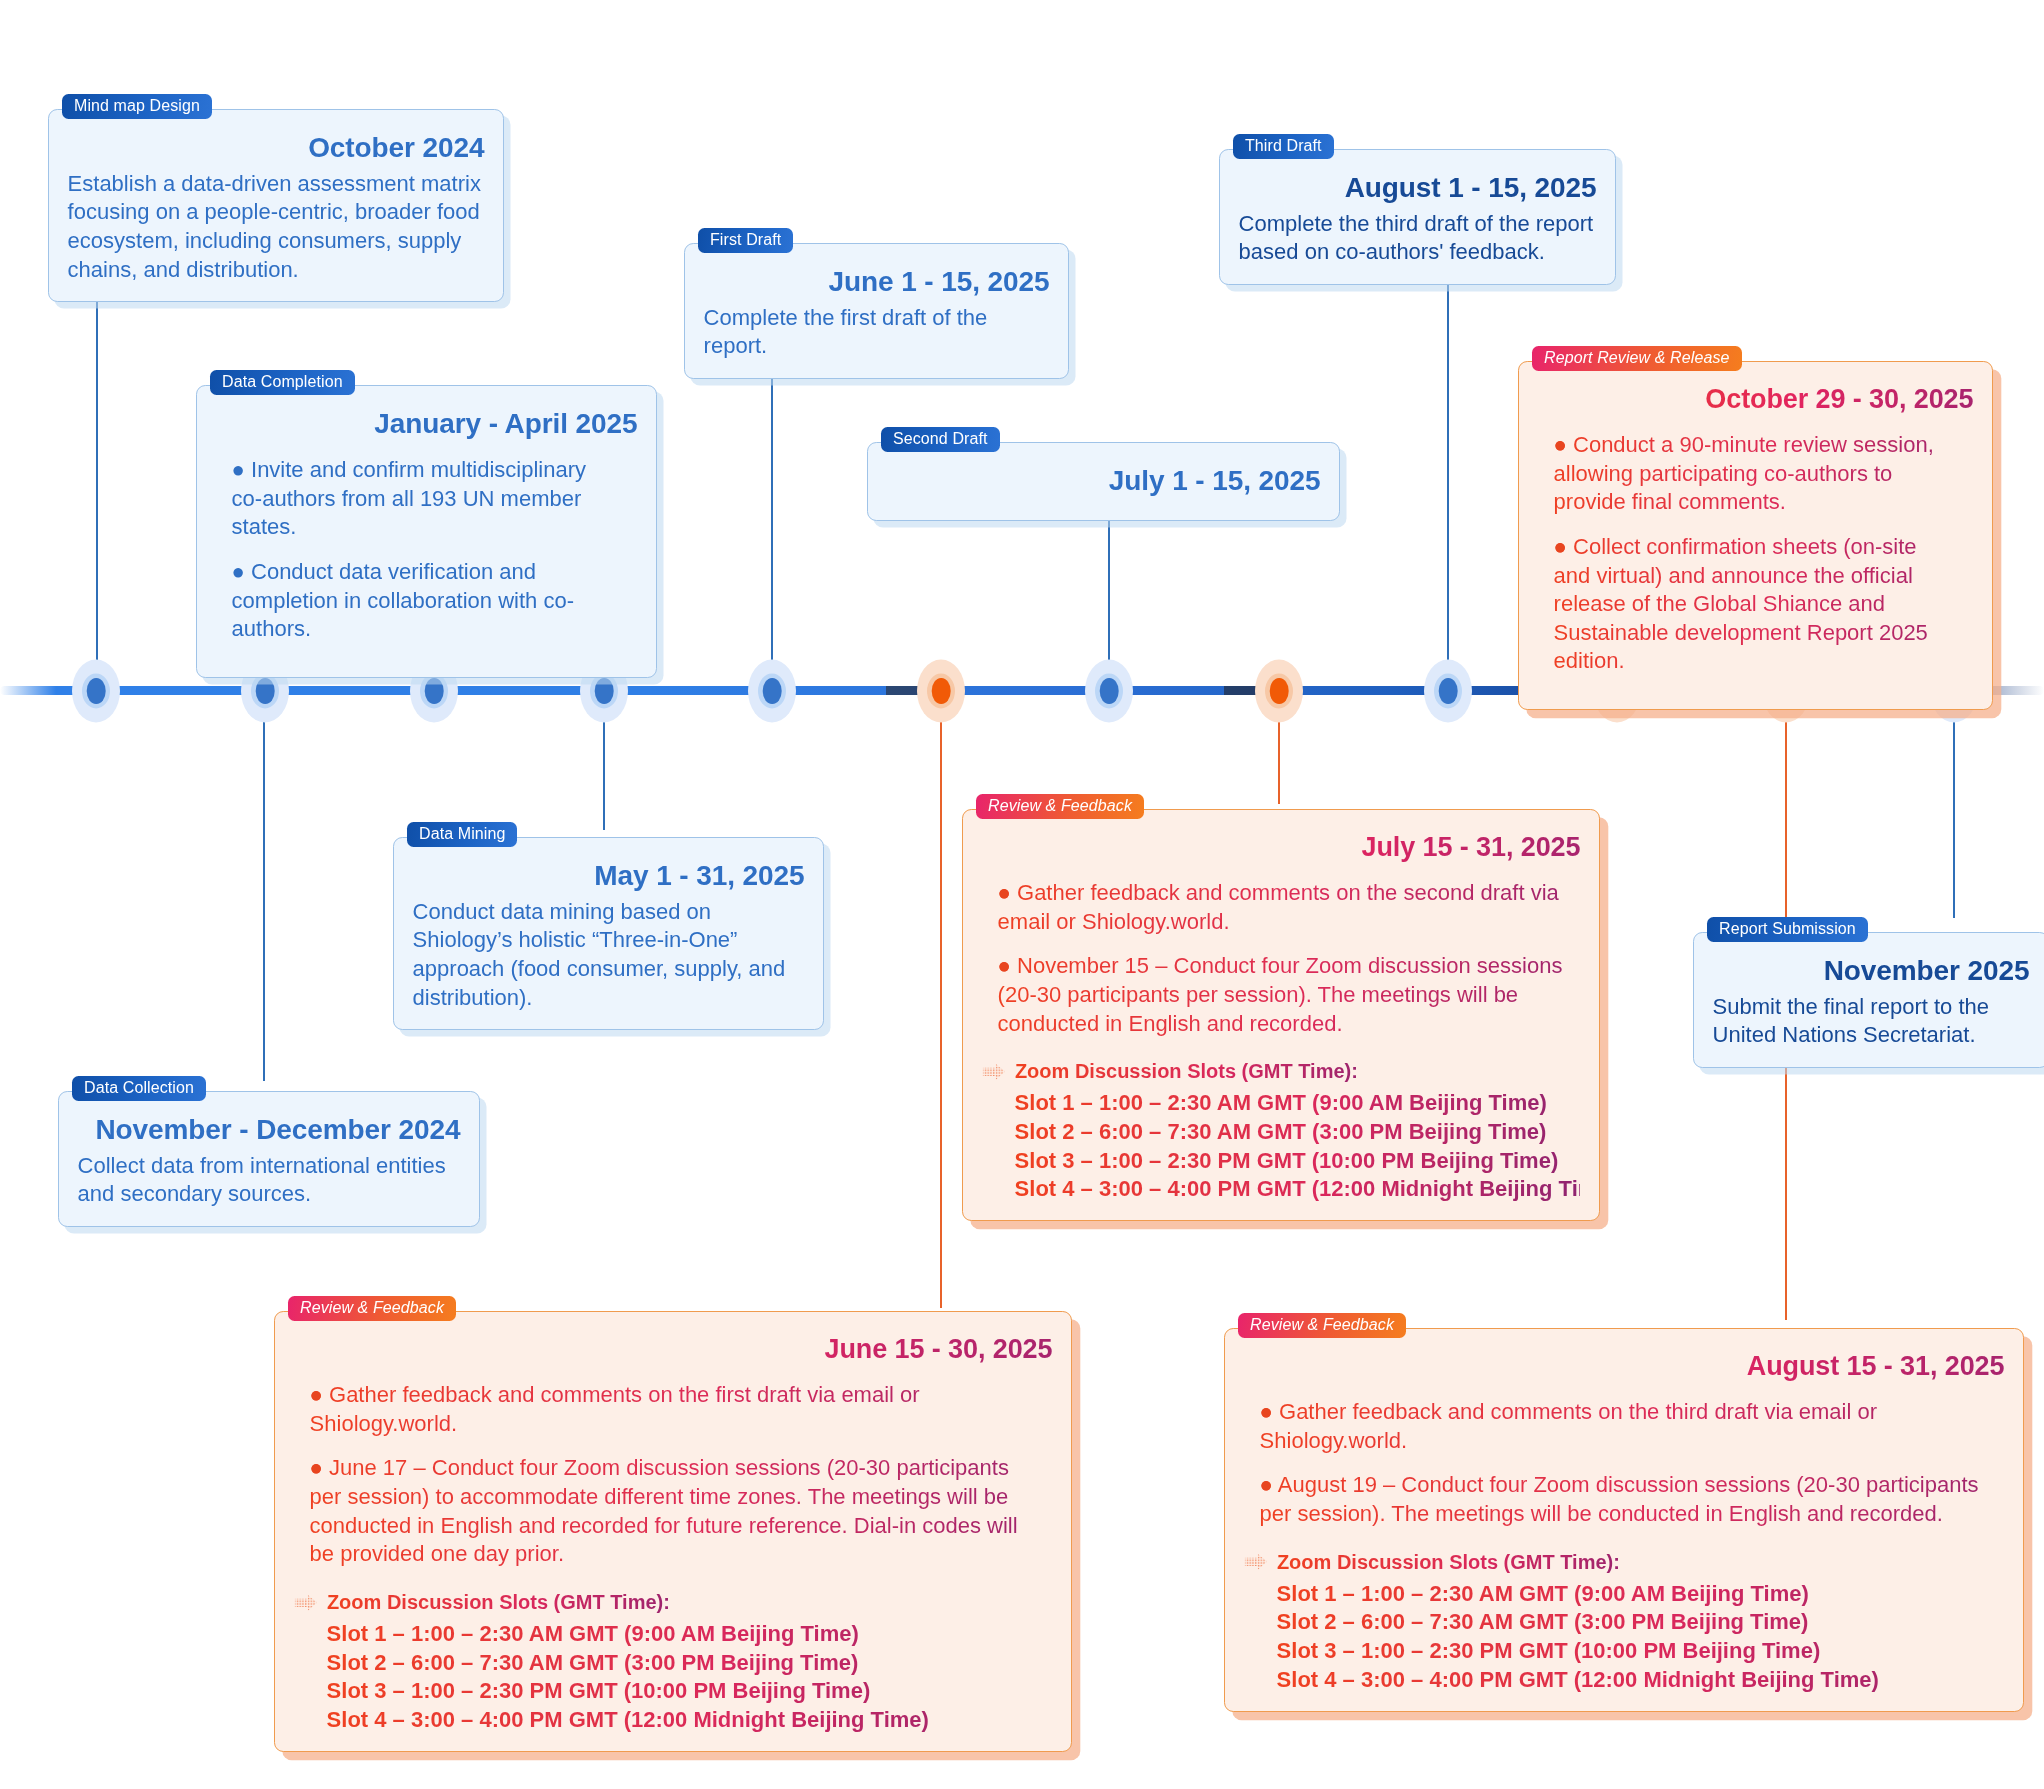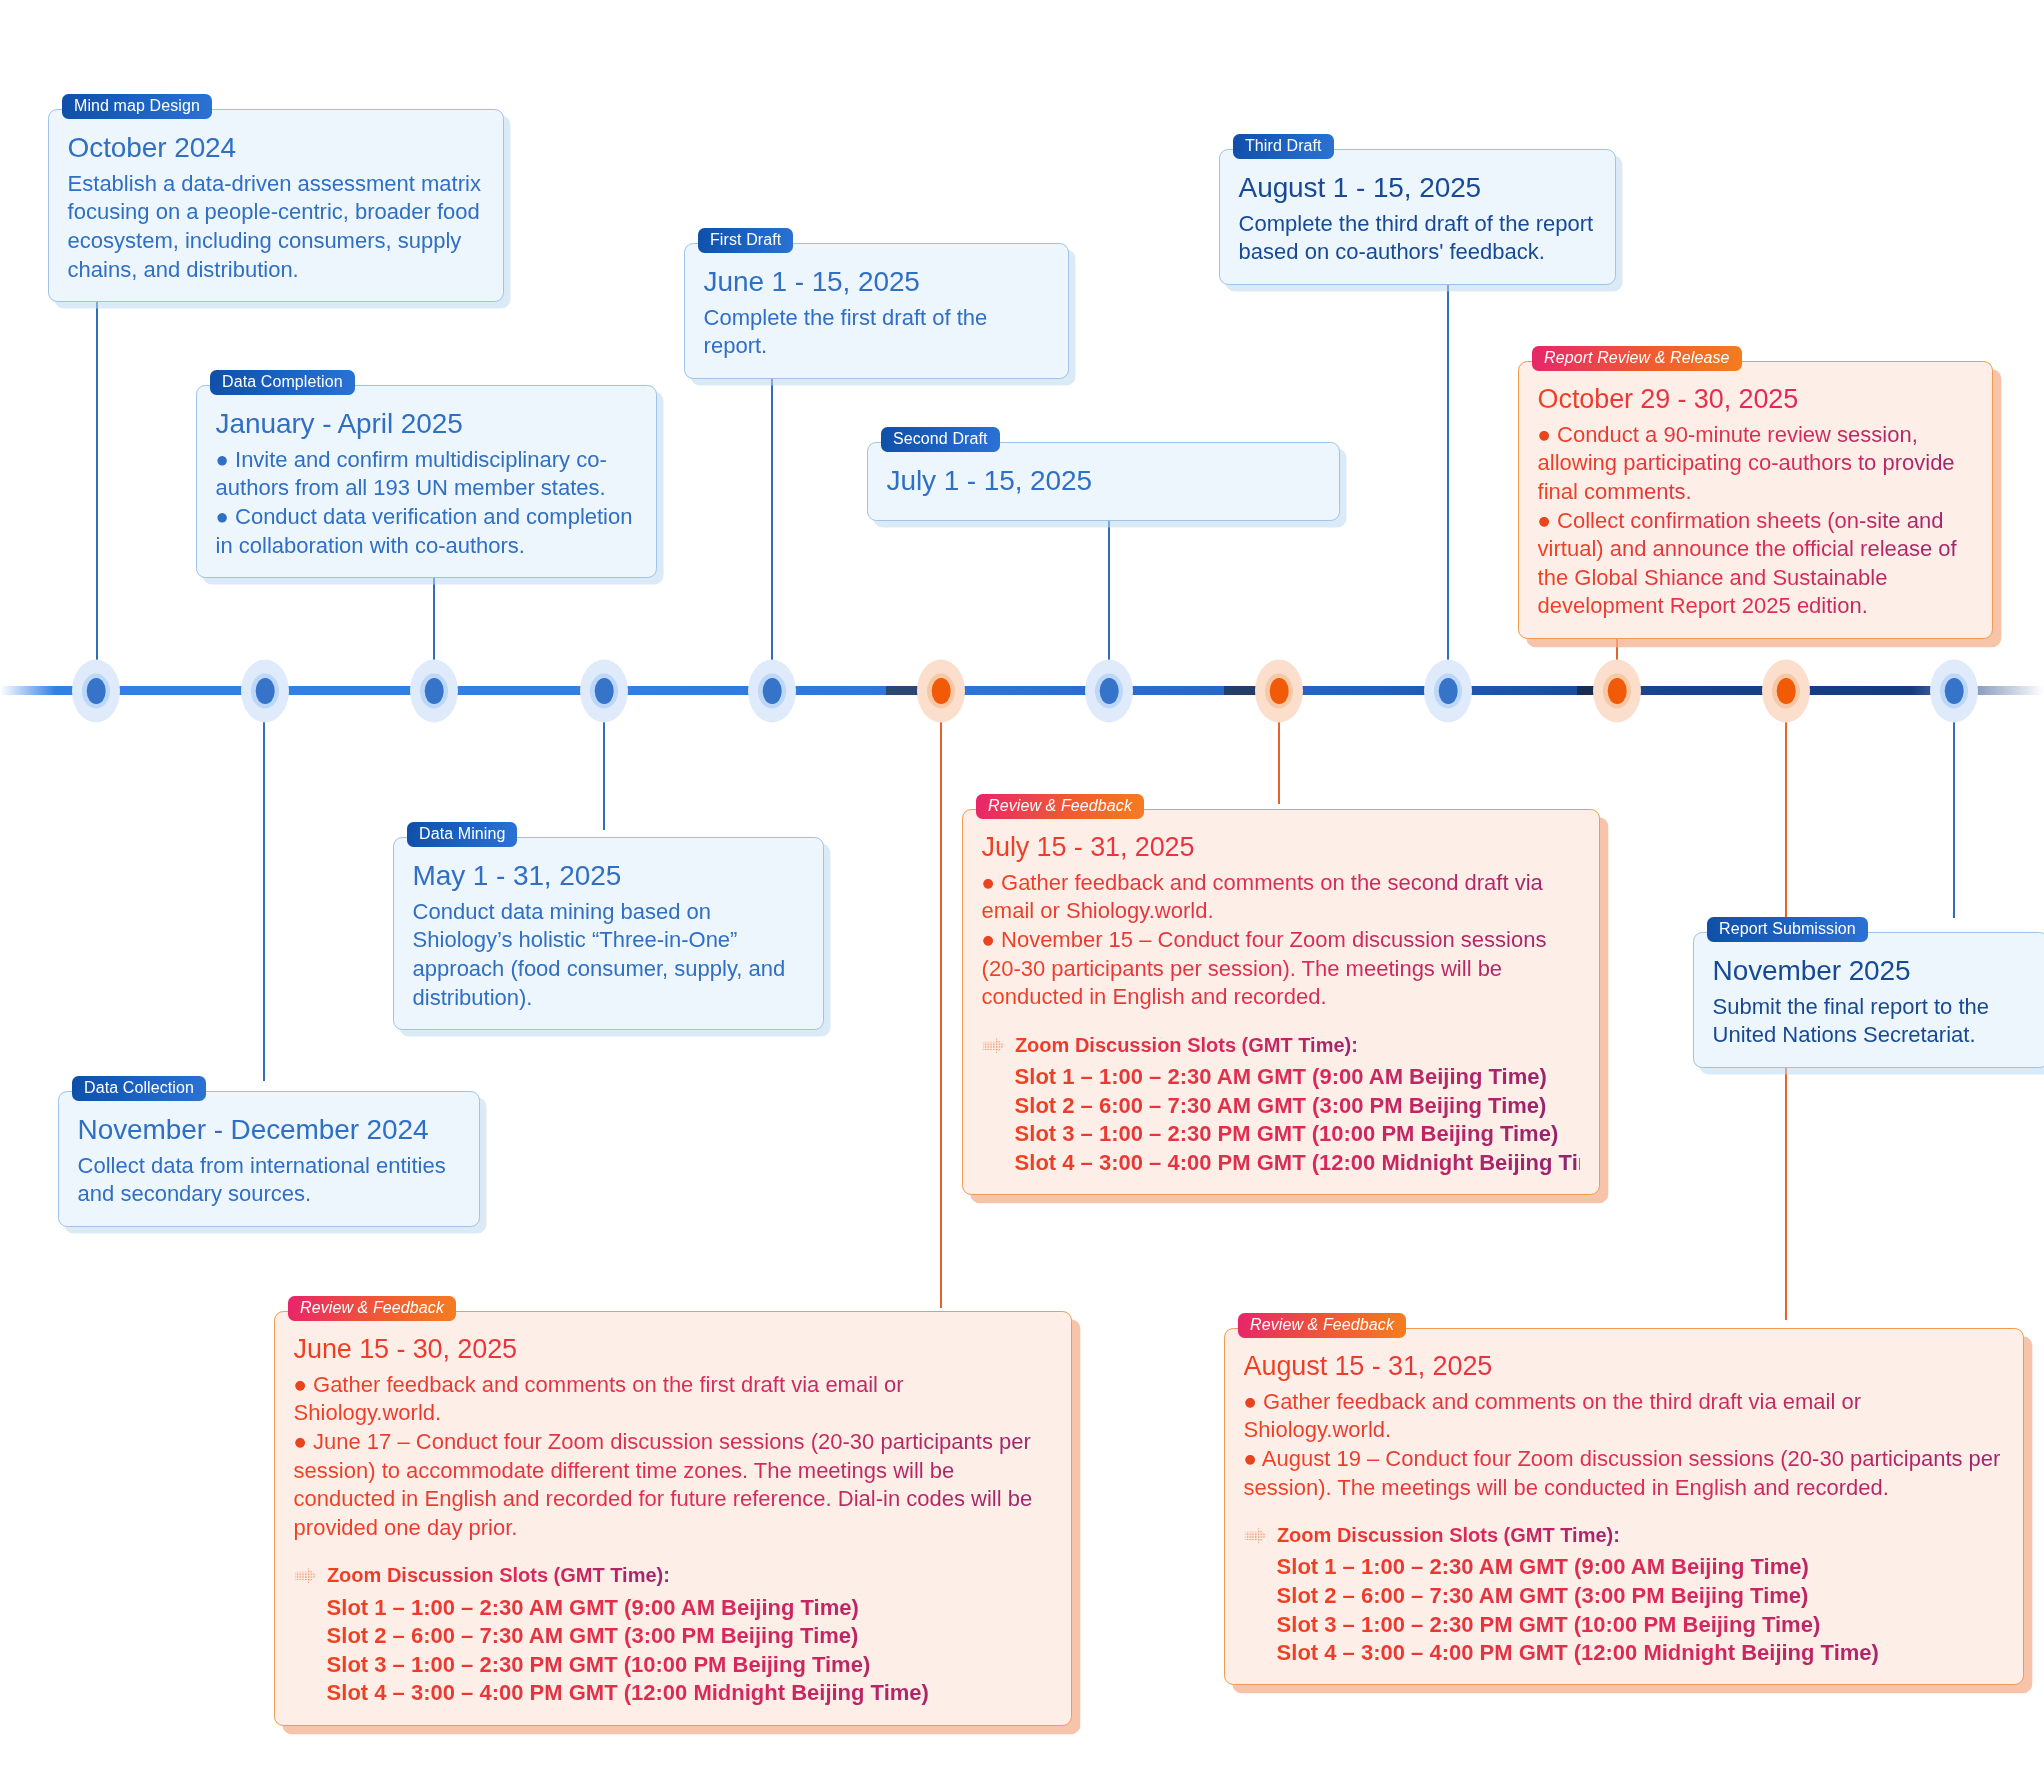--- a/index.html
+++ b/index.html
@@ -69,37 +69,37 @@
   .tag{
     position:absolute;top:-16px;left:13px;
     padding:3.7px 12px 4.6px 12px;border-radius:6.5px;
     font-size:16px;line-height:1.05;color:#ffffff;white-space:nowrap;
     letter-spacing:0.1px;
   }
   .tag.blue{background:linear-gradient(100deg,#0f4fa8 0%,#1c63c4 55%,#2b72d4 100%);}
   .tag.orange{background:linear-gradient(100deg,#e8246b 0%,#ef5a33 55%,#f57d1e 100%);font-style:italic;}
 
   .date{
-    font-weight:normal;margin:1.9px 0 5.6px 0;letter-spacing:-0.1px;
+    font-weight:bold;margin:1.9px 0 5.6px 0;letter-spacing:-0.1px;text-align:right;
   }
   .card.blue .date{font-size:28px;color:#2f6fc4;}
   .card.blue.navy .date{color:#174a96;}
   .card.orange .date{
     font-size:27px;
     background:linear-gradient(90deg,#f0411f 0%,#e2245f 60%,#a8246e 100%);
     -webkit-background-clip:text;background-clip:text;color:transparent;
   }
   .body-txt{font-size:22px;line-height:1.30;}
   .card.blue .body-txt{color:#2f6fc4;}
   .card.blue.navy .body-txt{color:#174a96;}
   .card.orange .body-txt{
     background:linear-gradient(90deg,#f0411f 0%,#dc2a58 55%,#9c246e 100%);
     -webkit-background-clip:text;background-clip:text;color:transparent;
   }
-  .li{margin:0;text-indent:0;}
+  .li{margin:16px;text-indent:0;}
   .li .bul{color:#e8451f;}
   .card.blue .li .bul{color:#2f6fc4;}
 
   .slots-hdr{
     display:flex;align-items:flex-start;gap:9.3px;margin-top:22px;
     font-weight:bold;font-size:20px;
   }
   .slots-hdr .txt{
     background:linear-gradient(90deg,#f0411f 0%,#d9275c 60%,#9c246e 100%);
     -webkit-background-clip:text;background-clip:text;color:transparent;

